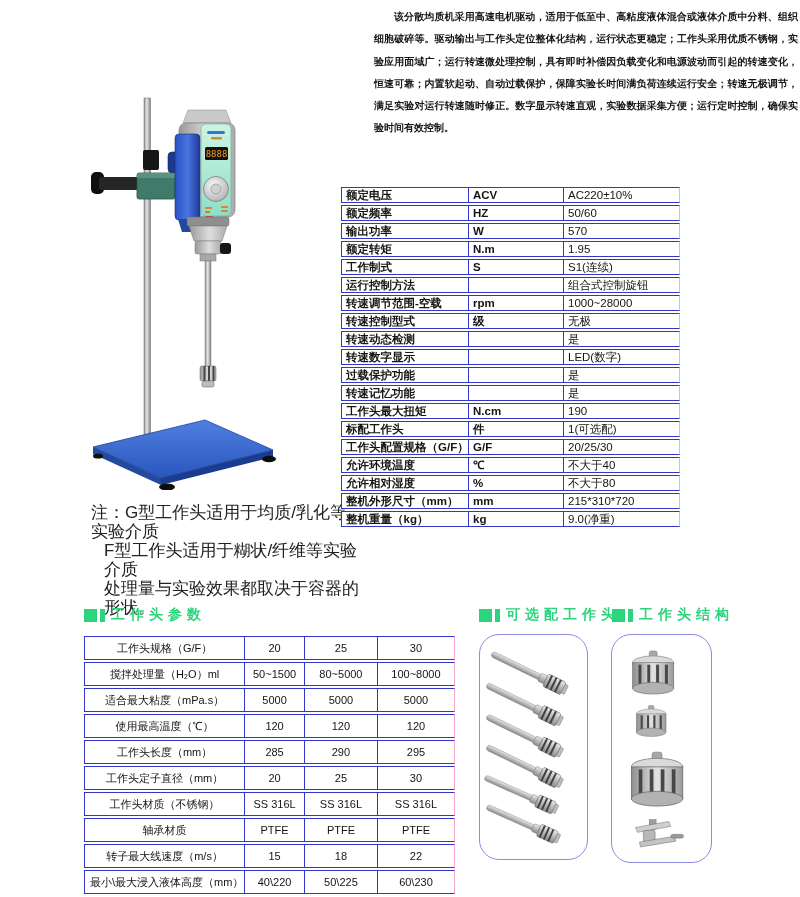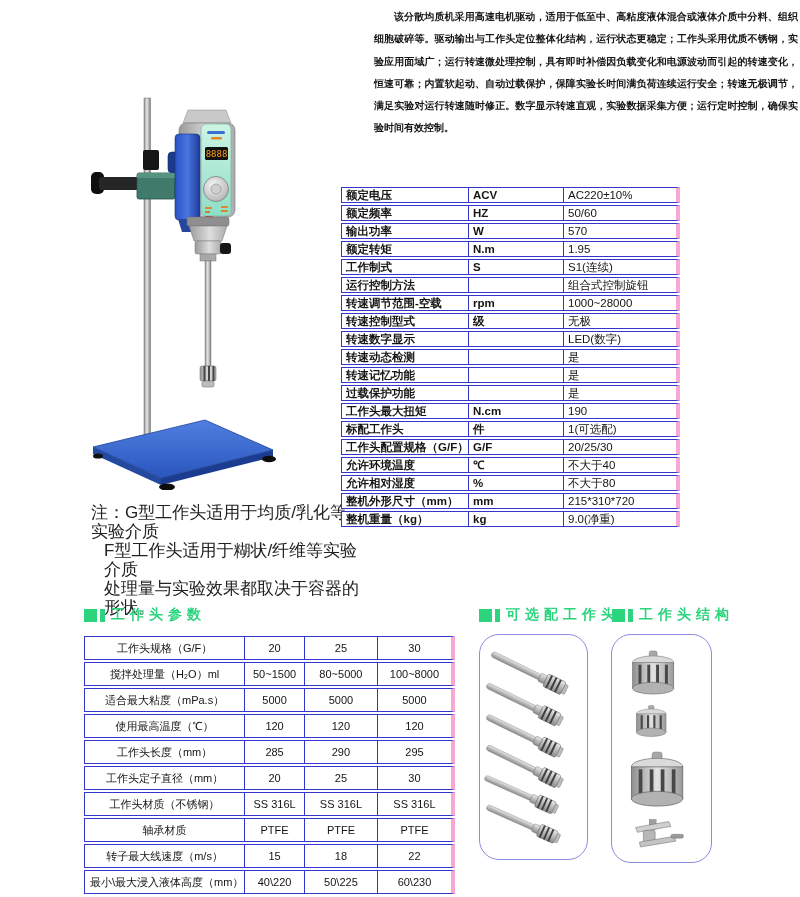--- a/index.html
+++ b/index.html
@@ -18,21 +18,21 @@
   .note{position:absolute;left:91px;top:503px;width:270px;font-size:17px;
         line-height:19px;color:#222;}
   .note .indent{padding-left:13px;}
 
   
   table.blue-table{position:absolute;border-collapse:separate;border-spacing:0 2px;
         table-layout:fixed;}
   table.blue-table td{border-top:1px solid #3336cc;border-bottom:1px solid #3336cc;
         border-left:1px solid #3336cc;overflow:hidden;white-space:nowrap;
         background:#fff;}
-  table.blue-table td:last-child{border-right:4px solid #f9a8d4;}
+  table.blue-table td:last-child{border-right:1px solid #f9a8d4;}
 
   table.spec{left:341px;top:185px;width:339px;}
   table.spec td{height:14px;line-height:14px;font-size:11.5px;padding:0 4px;}
   table.spec td.l{font-weight:700;text-align:left;}
   table.spec td.u{font-weight:700;text-align:left;}
   table.spec td.v{font-weight:400;text-align:left;}
 
   table.params{left:84px;top:634px;width:371px;}
   table.params td{height:22px;line-height:22px;font-size:11px;padding:0 5px;text-align:center;}
   table.params td.l{font-size:11px;}
@@ -200,36 +200,36 @@
           <td class="l">转速调节范围-空载</td>
           <td class="u">rpm</td>
           <td class="v">1000~28000</td>
         </tr>
       <tr>
           <td class="l">转速控制型式</td>
           <td class="u">级</td>
           <td class="v">无极</td>
         </tr>
       <tr>
+          <td class="l">转速动态检测</td>
+          <td class="u"></td>
+          <td class="v">是</td>
+        </tr>
+      <tr>
           <td class="l">转速数字显示</td>
           <td class="u"></td>
           <td class="v">LED(数字)</td>
         </tr>
       <tr>
-          <td class="l">转速动态检测</td>
+          <td class="l">过载保护功能</td>
           <td class="u"></td>
           <td class="v">是</td>
         </tr>
       <tr>
           <td class="l">转速记忆功能</td>
-          <td class="u"></td>
-          <td class="v">是</td>
-        </tr>
-      <tr>
-          <td class="l">过载保护功能</td>
           <td class="u"></td>
           <td class="v">是</td>
         </tr>
       <tr>
           <td class="l">工作头最大扭矩</td>
           <td class="u">N.cm</td>
           <td class="v">190</td>
         </tr>
       <tr>
           <td class="l">标配工作头</td>

